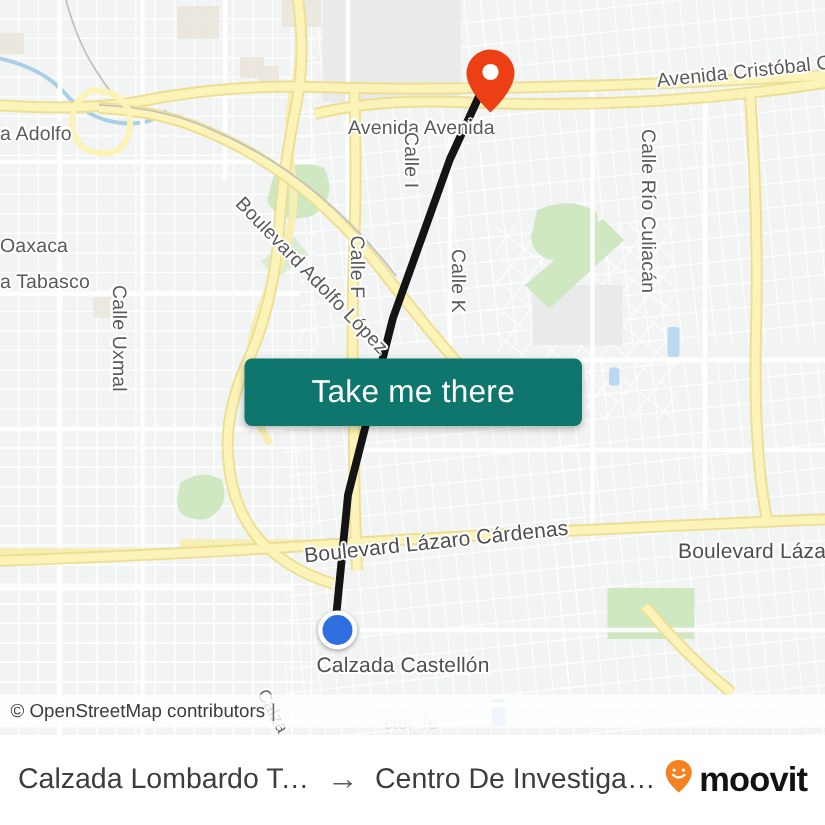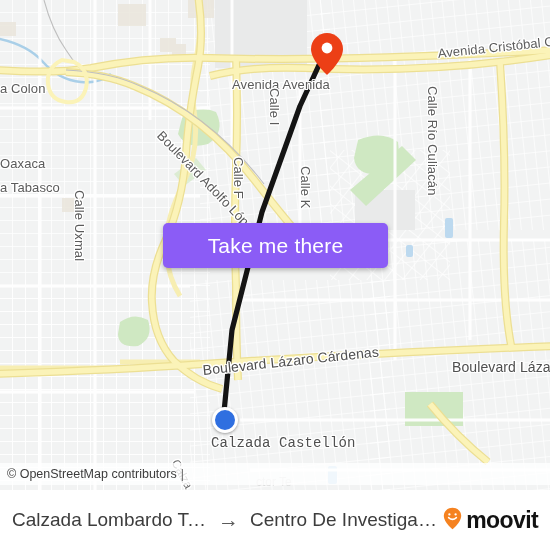--- a/index.html
+++ b/index.html
@@ -55,23 +55,23 @@
     width: 26px; height: 26px;
     border-radius: 50%;
     background: #2f6fe0;
     border: 3px solid #ffffff;
     box-shadow: 0 1px 3px rgba(0,0,0,.35);
   }
 
   
   #take-me-there {
     position: absolute;
-    left: 163px; top: 223px;
+    left: 163px; top: 239px;
     width: 225px; height: 45px;
-    background: #8b5cf6;
+    background: #0f766e;
     color: #ffffff;
     border: none;
     border-radius: 5px;
     font-size: 21px;
     font-family: "Liberation Sans", sans-serif;
     letter-spacing: .2px;
     cursor: pointer;
     box-shadow: 0 2px 5px rgba(0,0,0,.28);
   }
 
@@ -245,34 +245,34 @@
       </g>
 
       <path d="M224 412 L232 330 L262 212 L300 106 L325 52" stroke="#141414" stroke-width="5.2" fill="none" stroke-linecap="round" stroke-linejoin="round"></path>
 
       <g opacity="0.25" fill="#9a9a9a" font-family="Liberation Sans, sans-serif" font-size="12">
         <text x="256" y="486">ctor Te</text>
       </g>
     </svg>
 
     <div id="map-labels">
-        <div class="map-label" style="left: 0px; top: 81px;">a Colon</div>
+        <div class="map-label" style="left: 0px; top: 81px;">a Adolfo</div>
         <div class="map-label" style="left: 0px; top: 156px;">Oaxaca</div>
         <div class="map-label" style="left: 0px; top: 180px;">a Tabasco</div>
         <div class="map-label" style="left: 87px; top: 190px; transform-origin: left top; transform: rotate(90deg);">Calle Uxmal</div>
         <div class="map-label" style="left: 165px; top: 128px; transform-origin: left top; transform: rotate(46deg);">Boulevard Adolfo López</div>
         <div class="map-label" style="left: 232px; top: 77px;">Avenida Avenida</div>
         <div class="map-label" style="left: 246px; top: 157px; transform-origin: left top; transform: rotate(90deg);">Calle F</div>
         <div class="map-label" style="left: 282px; top: 88px; transform-origin: left top; transform: rotate(90deg);">Calle I</div>
         <div class="map-label" style="left: 313px; top: 166px; transform-origin: left top; transform: rotate(90deg);">Calle K</div>
         <div class="map-label" style="left: 437px; top: 46px; transform-origin: left top; transform: rotate(-6deg);">Avenida Cristóbal Coló</div>
         <div class="map-label" style="left: 440px; top: 86px; transform-origin: left top; transform: rotate(90deg);">Calle Río Culiacán</div>
         <div class="map-label big" style="left: 202px; top: 362px; transform-origin: left top; transform: rotate(-6deg);">Boulevard Lázaro Cárdenas</div>
         <div class="map-label big" style="left: 452px; top: 359px;">Boulevard Lázaro Cá</div>
-        <div class="map-label big" style="left: 211px; top: 435px; font-family: Liberation Mono, monospace;">Calzada Castellón</div>
+        <div class="map-label big" style="left: 211px; top: 435px;">Calzada Castellón</div>
         <div class="map-label sm" style="left: 181px; top: 457px; transform-origin: left top; transform: rotate(62deg);">Calza</div>
       </div>
 
     <div id="dest-pin">
       <svg width="34" height="44" viewBox="0 0 34 44">
         <path d="M17 1 C8.2 1 1 8.2 1 17 c0 11.5 16 26 16 26 s16 -14.5 16 -26 C33 8.2 25.8 1 17 1 z" fill="#ec3f16"></path>
         <circle cx="17" cy="16" r="5.4" fill="#ffffff"></circle>
       </svg>
     </div>
 

